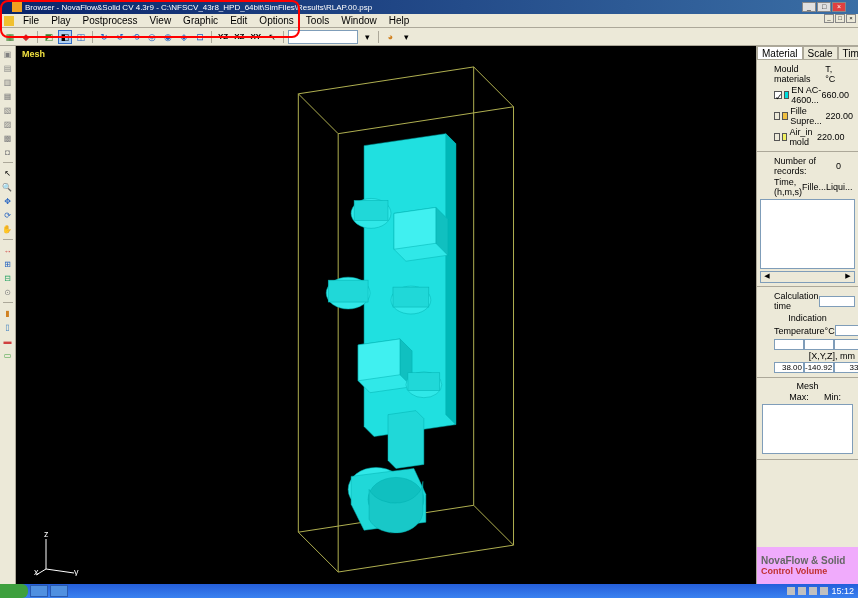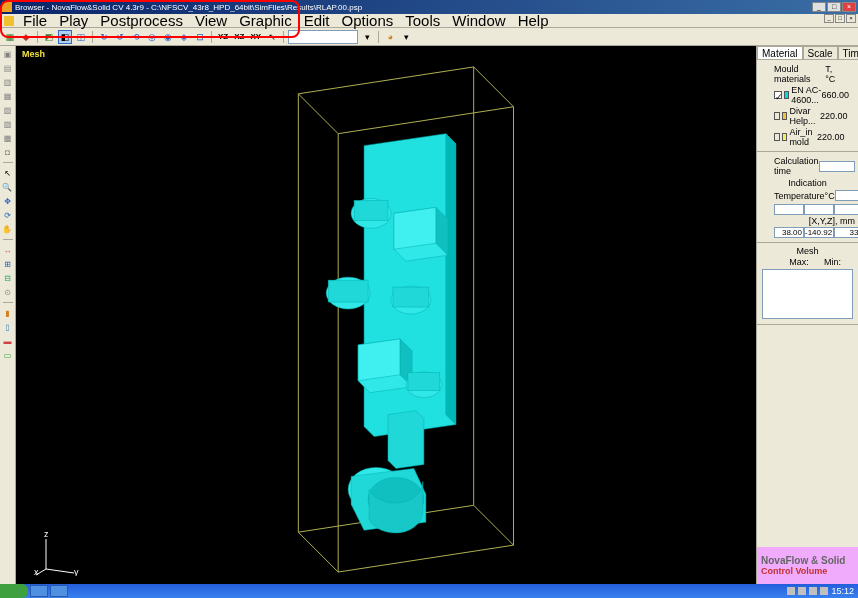--- a/index.html
+++ b/index.html
@@ -1,26 +1,26 @@
 <!DOCTYPE html>
 <html><head>
 <meta charset="utf-8">
 <style>
 * { margin: 0; padding: 0; box-sizing: border-box; font-family: Tahoma, sans-serif; font-size: 9px; }
 html, body { width: 858px; height: 598px; overflow: hidden; background: #d4d0c8; }
 
-.titlebar { height: 14px; background: linear-gradient(to right, #0a246a, #3a6ea5); display: flex; align-items: center; padding: 0 2px; color: #fff; }
+.titlebar { height: 14px; background: linear-gradient(to right, #0a246a, #3a6ea5); display: flex; align-items: center; padding: 0 12px; color: #fff; }
 .titlebar .icon { width: 10px; height: 10px; background: #f0a020; margin-right: 3px; }
 .titlebar .title { flex: 1; font-size: 8px; }
 .win-btns { display: flex; gap: 1px; }
 .win-btn { width: 14px; height: 10px; background: #e0e0e0; border: 1px solid #888; text-align: center; line-height: 7px; font-size: 7px; cursor: pointer; color: #000; }
 .win-btn.close { background: #e04040; color: #fff; }
 
 .menubar { height: 14px; background: #ece9d8; display: flex; align-items: center; padding: 0 4px; border-bottom: 1px solid #aca899; }
-.menubar .mi { padding: 0 6px; cursor: pointer; font-size: 15px; }
+.menubar .mi { padding: 0 6px; cursor: pointer; font-size: 10px; }
 .menubar .micon { width: 10px; height: 10px; background: #f0c030; margin-right: 3px; }
 
 .toolbar { height: 18px; background: #ece9d8; display: flex; align-items: center; padding: 0 3px; border-bottom: 1px solid #aca899; gap: 2px; }
 .tb-btn { width: 14px; height: 14px; border: 1px solid transparent; cursor: pointer; display: flex; align-items: center; justify-content: center; font-size: 9px; }
 .tb-sep { width: 1px; height: 12px; background: #aca899; margin: 0 2px; }
 .tb-combo { width: 70px; height: 14px; border: 1px solid #7f9db9; background: #fff; }
 .tb-xyz { font-size: 8px; font-weight: bold; padding: 0 2px; cursor: pointer; }
 
 .red-highlight { position: absolute; top: 0; left: 0; width: 300px; height: 38px; border: 2px solid #ff0000; border-radius: 8px; pointer-events: none; z-index: 100; }
 
@@ -216,31 +216,48 @@
             <span class="rp-check" style="background:#fff">✓</span>
             <span class="rp-swatch" style="background:#00dcdc"></span>
             <span>EN AC-4600...</span>
           </span>
         <span>660.00</span>
       </div>
       <div class="rp-row">
         <span style="display:flex;align-items:center">
             <span class="rp-check"></span>
             <span class="rp-swatch" style="background:#f0c040"></span>
-            <span>Divar Help...</span>
+            <span>Fille Supre...</span>
           </span>
         <span>220.00</span>
       </div>
       <div class="rp-row">
         <span style="display:flex;align-items:center">
             <span class="rp-check"></span>
             <span class="rp-swatch" style="background:#f0f060"></span>
             <span>Air_in mold</span>
           </span>
         <span>220.00</span>
+      </div>
+    </div>
+    <div class="rp-section">
+      <div class="rp-row">
+        <span>Number of records:</span>
+        <span>0</span>
+      </div>
+      <div class="rp-row" style="font-size:7px">
+        <span>Time, (h,m,s)</span>
+        <span>Fille...</span>
+        <span>Liqui...</span>
+      </div>
+      <div class="rp-list"></div>
+      <div class="rp-sb">
+        <div class="arr">◀</div>
+        <div style="flex:1"></div>
+        <div class="arr">▶</div>
       </div>
     </div>
     <div class="rp-section">
       <div class="rp-row">
         <span>Calculation time</span>
         <input class="rp-input" style="">
       </div>
       <div style="text-align:center;margin:2px 0">Indication</div>
       <div class="rp-row">
         <span>Temperature</span>

